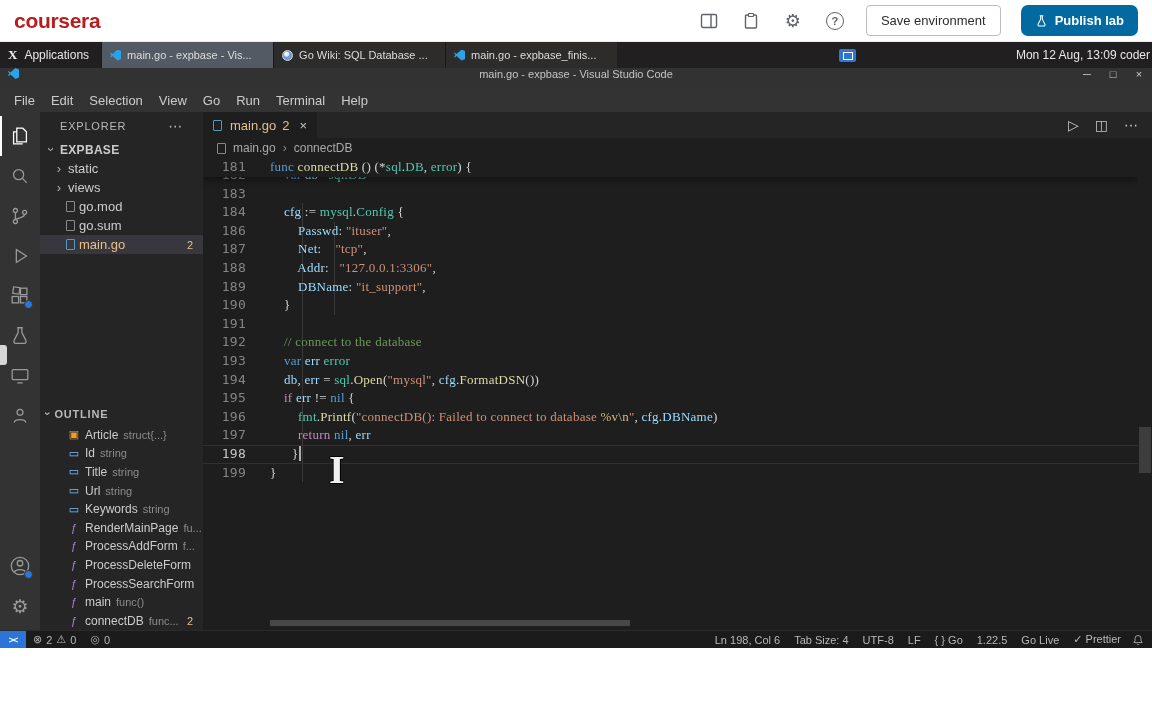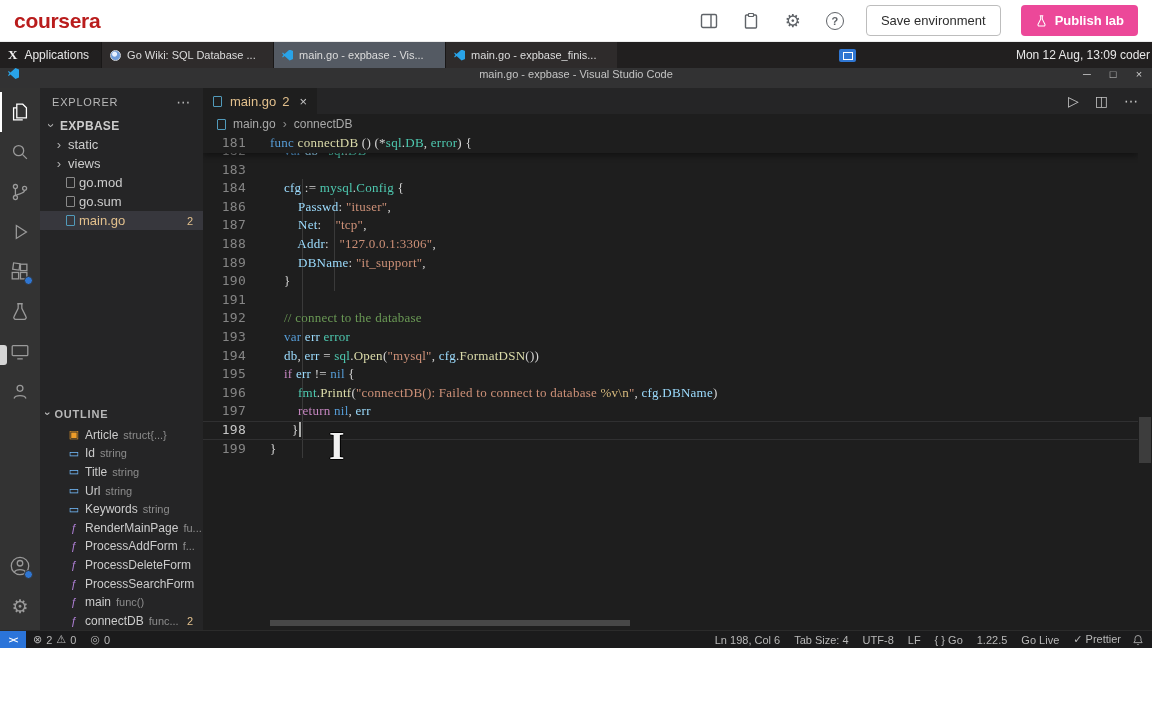--- a/index.html
+++ b/index.html
@@ -62,21 +62,21 @@
   .ab-icon.active { color:#ffffff; box-shadow:inset 2px 0 0 #ffffff; }
   .ab-icon svg { stroke:currentColor; fill:none; stroke-width:1.4; }
   .ab-bottom { margin-top:auto; margin-bottom:4px; display:flex; flex-direction:column; align-items:center; }
   .dot { position:absolute; right:7px; bottom:7px; width:9px; height:9px; border-radius:50%;
          background:#2f76d2; border:1px solid #333; }
   .gear-glyph { font-size:19px; }
 
   
   .sidebar { width:163px; background:#252526; color:#cccccc; display:flex; flex-direction:column;
              font-size:13px; flex:none; overflow:hidden; }
-  .sb-header { height:28px; display:flex; align-items:center; padding:0 12px; font-size:11px;
+  .sb-header { height:28px; display:flex; align-items:center; padding:0 20px; font-size:11px;
                letter-spacing:0.8px; color:#b8b8b8; }
   .sb-actions { margin-left:auto; color:#b8b8b8; font-size:14px; }
   .row { height:19px; display:flex; align-items:center; gap:4px; padding-left:6px; white-space:nowrap; }
   .row.selected { background:#37373d; }
   .row .chev { color:#b0b0b0; font-size:13px; width:10px; text-align:center; }
   .chev.down { display:inline-block; transform:rotate(90deg); }
   .root-name { font-weight:bold; font-size:12px; letter-spacing:0.3px; }
   .child { padding-left:14px; }
   .filechild { padding-left:26px; }
   .ficon { width:9px; height:11px; border:1px solid #8a8a8a; border-radius:1px; flex:none; }
@@ -156,42 +156,42 @@
         <svg width="18" height="18" viewBox="0 0 18 18">
             <rect x="3.5" y="3" width="11" height="13" rx="1" stroke="#5f6368" fill="none" stroke-width="1.4"></rect>
             <rect x="6.5" y="1.5" width="5" height="3" rx="0.5" stroke="#5f6368" fill="#fff" stroke-width="1.2"></rect>
           </svg>
       </span>
       <span class="hicon" style="font-size:18px;">⚙</span>
       <span class="hicon">
           <span class="help-circle">?</span>
         </span>
       <button class="btn-save">Save environment</button>
-      <button class="btn-publish" id="publish-btn" style="background: #ec4899;">
+      <button class="btn-publish" id="publish-btn" style="background: #0369a1; border-radius: 7px;">
         <svg width="13" height="14" viewBox="0 0 16 16">
             <path d="M5.8 1.5h4.4 M7 1.5v4.2L3.8 12c-.5 1 .2 2.2 1.3 2.2h5.8c1.1 0 1.8-1.2 1.3-2.2L9 5.7V1.5" stroke="#fff" stroke-width="1.3" fill="none"></path>
           </svg>
         <span>Publish lab</span>
       </button>
     </div>
   </header>
 
   <div class="taskbar">
     <div class="apps">
       <span class="x-logo">X</span>
       <span>Applications</span>
     </div>
     <div class="task-tabs">
+        <div class="task-tab active">
+          <span class="fav-vscode"></span>
+          <span class="tt-label">main.go - expbase - Vis...</span>
+        </div>
         <div class="task-tab">
           <span class="fav-globe"></span>
           <span class="tt-label">Go Wiki: SQL Database ...</span>
-        </div>
-        <div class="task-tab active">
-          <span class="fav-vscode"></span>
-          <span class="tt-label">main.go - expbase - Vis...</span>
         </div>
         <div class="task-tab">
           <span class="fav-vscode"></span>
           <span class="tt-label">main.go - expbase_finis...</span>
         </div>
       </div>
     <div class="tb-right">
       <span class="win-indicator"></span>
       <span class="clock">Mon 12 Aug, 13:09 coder</span>
     </div>
@@ -202,20 +202,30 @@
     <div class="titlebar">
       <span class="tb-appicon fav-vscode"></span>
       <span class="tb-title">main.go - expbase - Visual Studio Code</span>
       <span class="win-controls">
         <span class="wc">─</span>
         <span class="wc">□</span>
         <span class="wc">×</span>
       </span>
     </div>
 
+    <div class="menubar">
+        <span class="menu-item">File</span>
+        <span class="menu-item">Edit</span>
+        <span class="menu-item">Selection</span>
+        <span class="menu-item">View</span>
+        <span class="menu-item">Go</span>
+        <span class="menu-item">Run</span>
+        <span class="menu-item">Terminal</span>
+        <span class="menu-item">Help</span>
+      </div>
 
     <div class="main">
 
       <div class="activitybar">
         <span class="ab-icon active">
           <svg width="22" height="22" viewBox="0 0 24 24">
               <path d="M8.5 3.5h6.5l4 4v11H8.5z"></path>
               <path d="M8.5 7.5H5v13h10"></path>
             </svg>
         </span>

